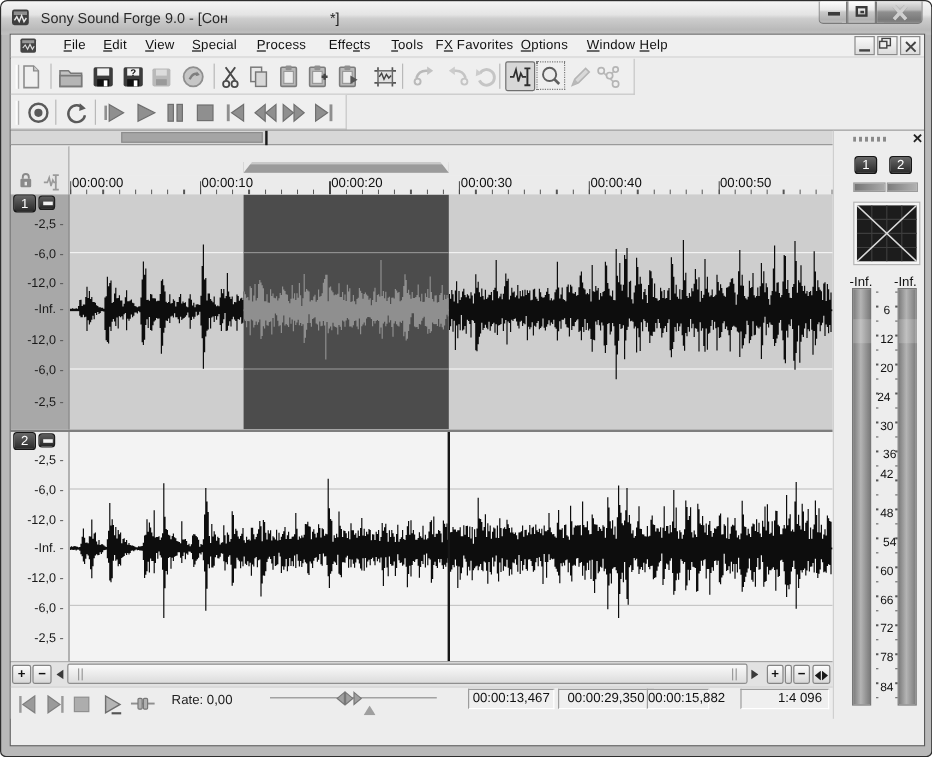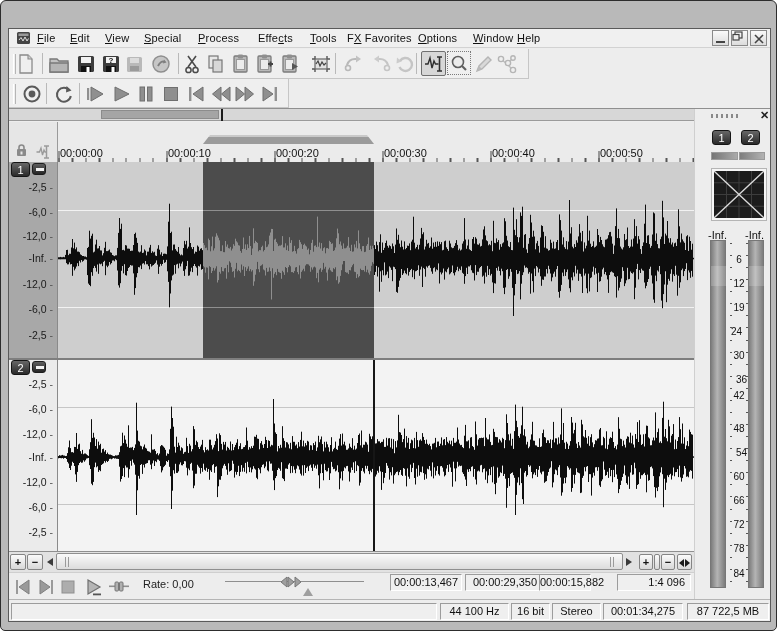--- a/index.html
+++ b/index.html
@@ -10,21 +10,21 @@
 #title-text{left:33px;top:7px;font-size:12px;color:#2a2a2a;white-space:pre;}
 #sficon{left:8px;top:5px;width:17px;height:17px;}
 .capbtns{right:7px;top:0px;height:19px;display:flex;}
 .cb{position:relative;width:24px;height:19px;border:1px solid #7a7a7a;border-top:none;background:linear-gradient(#fefefe,#e8e8e8 40%,#c9c9c9 50%,#b2b2b2 85%,#bcbcbc);}
 .cb.first{border-radius:0 0 0 4px;}
 .cb.close{width:39px;background:linear-gradient(#e8e8e8,#bcbcbc 40%,#8f8f8f 50%,#7a7a7a 85%,#878787);border-radius:0 0 4px 0;}
 
 #client{left:7px;top:27px;width:763px;height:594px;background:#ededed;border:1px solid #5a5a5a;}
 
 #menubar{left:0;top:0;width:761px;height:19px;background:#f0f0f0;border-bottom:1px solid #d2d2d2;font-size:11px;color:#111;letter-spacing:0.2px;}
-#menubar span.mi{position:absolute;top:3px;}
+#menubar span.mi{position:absolute;top:3px;margin-left:16px;}
 u{text-decoration:underline;}
 .mdibtns{right:3px;top:1px;display:flex;gap:2px;}
 .mdib{position:relative;width:17px;height:16px;border:1px solid #8a8a8a;background:linear-gradient(#fafafa,#dcdcdc);}
 
 #tb1{left:0;top:20px;width:520px;height:30px;background:#efefef;border-right:1px solid #c6c6c6;border-bottom:1px solid #c6c6c6;}
 #tb2{left:0;top:50px;width:280px;height:29px;background:#efefef;border-right:1px solid #c6c6c6;border-bottom:1px solid #c6c6c6;}
 #tbfill{left:0;top:50px;width:761px;height:30px;background:#efefef;z-index:-1;}
 .grip{position:absolute;left:4px;top:5px;width:3px;height:20px;border-left:1px solid #fff;border-right:1px solid #b5b5b5;}
 .tsep{position:absolute;top:4px;width:1px;height:21px;background:#b9b9b9;}
 .ticon{position:absolute;top:4px;width:22px;height:22px;}
@@ -66,20 +66,44 @@
 #statusrow{left:0;top:571px;width:761px;height:22px;background:#ededed;border-top:1px solid #b5b5b5;}
 .sfield{position:absolute;top:3px;height:17px;background:#efefef;border:1px solid #9c9c9c;border-bottom-color:#fff;border-right-color:#fff;font-size:11px;color:#111;text-align:center;line-height:15px;}
 
 #rpanel{left:694px;top:81px;width:67px;height:490px;background:#ededed;border-left:1px solid #cfcfcf;}
 .mbtn{position:absolute;top:22px;width:19px;height:15px;background:linear-gradient(#676767,#2a2a2a);border:1px solid #151515;border-radius:3px;color:#fdfdfd;font-size:11px;text-align:center;line-height:14px;}
 #mscale{position:absolute;left:33px;top:131px;width:21px;height:348px;font-size:10px;color:#111;}
 #mscale div{position:absolute;width:21px;text-align:center;}
 </style></head>
 <body>
 <div id="win">
+<div id="titlebar" class="abs">
+  <svg id="sficon" class="abs" viewBox="0 0 17 17">
+    <rect x="1" y="2" width="14" height="13" rx="2" fill="#3f3f3f"></rect>
+    <rect x="2.5" y="3.5" width="11" height="3" fill="#8f8f8f"></rect>
+    <path d="M3 11 L5 8 L7 12 L9 7 L11 12 L13 9" stroke="#e8e8e8" stroke-width="1.2" fill="none"></path>
+  </svg>
+  <div id="title-text" class="abs">Sony Sound Forge 9.0 - [Сон</div>
+  <div class="abs" style="left:274px;top:7px;font-size:12px;color:#1c1c1c;">*]</div>
+  <div class="capbtns abs">
+    <div class="cb first">
+          <span style="position:absolute;left:7px;top:9px;width:10px;height:3px;background:#3a3a3a;"></span>
+        </div>
+    <div class="cb">
+          <span style="position:absolute;left:6px;top:4px;width:10px;height:9px;border:2px solid #3a3a3a;background:transparent;"></span>
+          <span style="position:absolute;left:10px;top:8px;width:3px;height:2px;background:#3a3a3a;"></span>
+        </div>
+    <div class="cb close">
+          <svg style="position:absolute;left:12px;top:3px;" width="14" height="13" viewBox="0 0 14 13">
+            <path d="M2 1 L12 12 M12 1 L2 12" stroke="#f8f8f8" stroke-width="3"></path>
+            <path d="M2 1 L12 12 M12 1 L2 12" stroke="#555" stroke-width="3.8" opacity="0.25"></path>
+          </svg>
+        </div>
+  </div>
+</div>
 
 <div id="client" class="abs">
 <div id="menubar" class="abs" style="left:0;top:0;">
   <svg class="abs" style="left:7px;top:2px;" width="16" height="15" viewBox="0 0 16 15">
     <rect x="1" y="1" width="13" height="12" rx="1.5" fill="#454545"></rect>
     <rect x="2.5" y="2.5" width="10" height="2.5" fill="#999"></rect>
     <path d="M3 9 L5 6.5 L7 10 L9 6 L11 10 L12.5 7.5" stroke="#ddd" stroke-width="1" fill="none"></path>
   </svg>
   <span class="mi" style="left:28px;"><u>F</u>ile</span>
   <span class="mi" style="left:61px;"><u>E</u>dit</span>
@@ -458,28 +482,20 @@
           <path d="M16 2 L22 7 L16 12 Z" fill="#9f9f9f" stroke="#777"></path>
         </svg>
   <svg class="abs" style="left:294px;top:15px;" width="10" height="8" viewBox="0 0 10 8">
           <path d="M5 0 L10 8 L0 8 Z" fill="#9f9f9f"></path>
         </svg>
   <div class="tfield" style="left:381px;width:72px;">00:00:13,467</div>
   <div class="tfield" style="left:456px;width:80px;">00:00:29,350</div>
   <div class="tfield" style="left:530px;width:52px;">00:00:15,882</div>
   <div class="tfield" style="left:608px;width:74px;text-align:right;padding-right:5px;">1:4 096</div>
 </div>
-<div id="statusrow" class="abs" style="left:0;top:570px;width:761px;height:22px;background:#ededed;border-top:1px solid #b5b5b5;">
-  <div class="sfield" style="left:2px;width:426px;"></div>
-  <div class="sfield" style="left:431px;width:69px;">44 100 Hz</div>
-  <div class="sfield" style="left:502px;width:39px;">16 bit</div>
-  <div class="sfield" style="left:543px;width:49px;">Stereo</div>
-  <div class="sfield" style="left:594px;width:80px;">00:01:34,275</div>
-  <div class="sfield" style="left:678px;width:82px;">87 722,5 MB</div>
-</div>
 
 <div id="rpanel" class="abs" style="left:685px;top:80px;width:76px;height:490px;background:#ededed;">
   <div class="abs" style="left:16px;top:5px;width:28px;height:4px;background:repeating-linear-gradient(90deg,#8a8a8a 0 2.2px,transparent 2.2px 5px);"></div>
   <div class="abs" style="left:65px;top:0px;font-size:11px;font-weight:bold;color:#222;">✕</div>
   <div class="mbtn" style="left:17px;top:21px;">1</div>
   <div class="mbtn" style="left:46px;top:21px;">2</div>
   <div class="abs" style="left:16px;top:43px;width:27px;height:8px;background:linear-gradient(90deg,#757575,#aaaaaa);border:1px solid #9a9a9a;"></div>
   <div class="abs" style="left:44px;top:43px;width:26px;height:8px;background:linear-gradient(90deg,#7d7d7d,#b2b2b2);border:1px solid #9a9a9a;"></div>
   <div class="abs" style="left:16px;top:59px;width:56px;height:53px;background:#f6f6f6;border:1px solid #b5b5b5;">
     <svg class="abs" style="left:2px;top:2px;" width="50" height="47" viewBox="0 0 50 47">
@@ -494,21 +510,21 @@
           <div style="position:absolute;left:0;top:25px;width:16px;height:20px;background:rgba(255,255,255,0.18);"></div>
         </div>
   <div class="abs" style="left:53px;top:131px;width:16px;height:348px;border:1px solid #777;background:linear-gradient(90deg,#7c7c7c,#b4b4b4 45%,#7c7c7c);">
           <div style="position:absolute;left:0;top:25px;width:16px;height:20px;background:rgba(255,255,255,0.18);"></div>
         </div>
   <div class="abs" style="left:35px;top:131px;width:2px;height:348px;background:repeating-linear-gradient(#555 0 1px,transparent 1px 12.07px);background-position:0 3px;"></div>
   <div class="abs" style="left:51px;top:131px;width:2px;height:348px;background:repeating-linear-gradient(#555 0 1px,transparent 1px 12.07px);background-position:0 3px;"></div>
   <div id="mscale" class="abs" style="left:36px;top:131px;width:16px;height:348px;font-size:10px;color:#111;">
 <div style="position:absolute;top:13.6px;width:16px;text-align:center;">6</div>
 <div style="position:absolute;top:37.8px;width:16px;text-align:center;">12</div>
-<div style="position:absolute;top:61.9px;width:16px;text-align:center;">19</div>
+<div style="position:absolute;top:61.9px;width:16px;text-align:center;">20</div>
 <div style="position:absolute;top:86.0px;width:16px;text-align:left;">24</div>
 <div style="position:absolute;top:110.2px;width:16px;text-align:center;">30</div>
 <div style="position:absolute;top:134.3px;width:16px;text-align:right;">36</div>
 <div style="position:absolute;top:150px;width:16px;text-align:center;">42</div>
 <div style="position:absolute;top:182.6px;width:16px;text-align:center;">48</div>
 <div style="position:absolute;top:206.8px;width:16px;text-align:right;">54</div>
 <div style="position:absolute;top:230.9px;width:16px;text-align:center;">60</div>
 <div style="position:absolute;top:255.1px;width:16px;text-align:center;">66</div>
 <div style="position:absolute;top:279.2px;width:16px;text-align:center;">72</div>
 <div style="position:absolute;top:303.4px;width:16px;text-align:center;">78</div>

